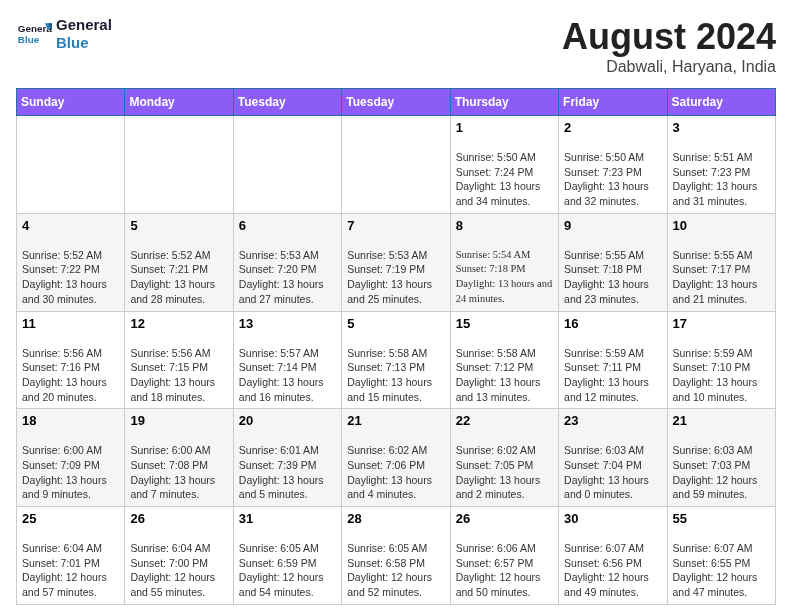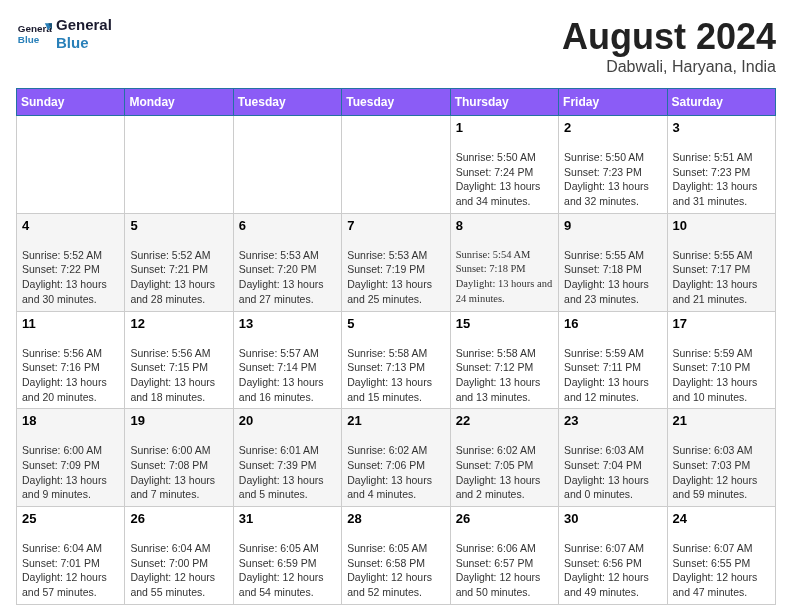--- a/index.html
+++ b/index.html
@@ -299,20 +299,20 @@
 Sunset: 6:57 PM
 Daylight: 12 hours and 50 minutes.</div>
         </td>
         <td>
           <span class="day-num">30</span>
           <div class="day-info" style="white-space: pre-line;">Sunrise: 6:07 AM
 Sunset: 6:56 PM
 Daylight: 12 hours and 49 minutes.</div>
         </td>
         <td>
-          <span class="day-num">24</span>
+          <span class="day-num">55</span>
           <div class="day-info" style="white-space: pre-line;">Sunrise: 6:07 AM
 Sunset: 6:55 PM
 Daylight: 12 hours and 47 minutes.</div>
         </td>
       </tr>
     </tbody>
 </table>
 
 </body></html>

